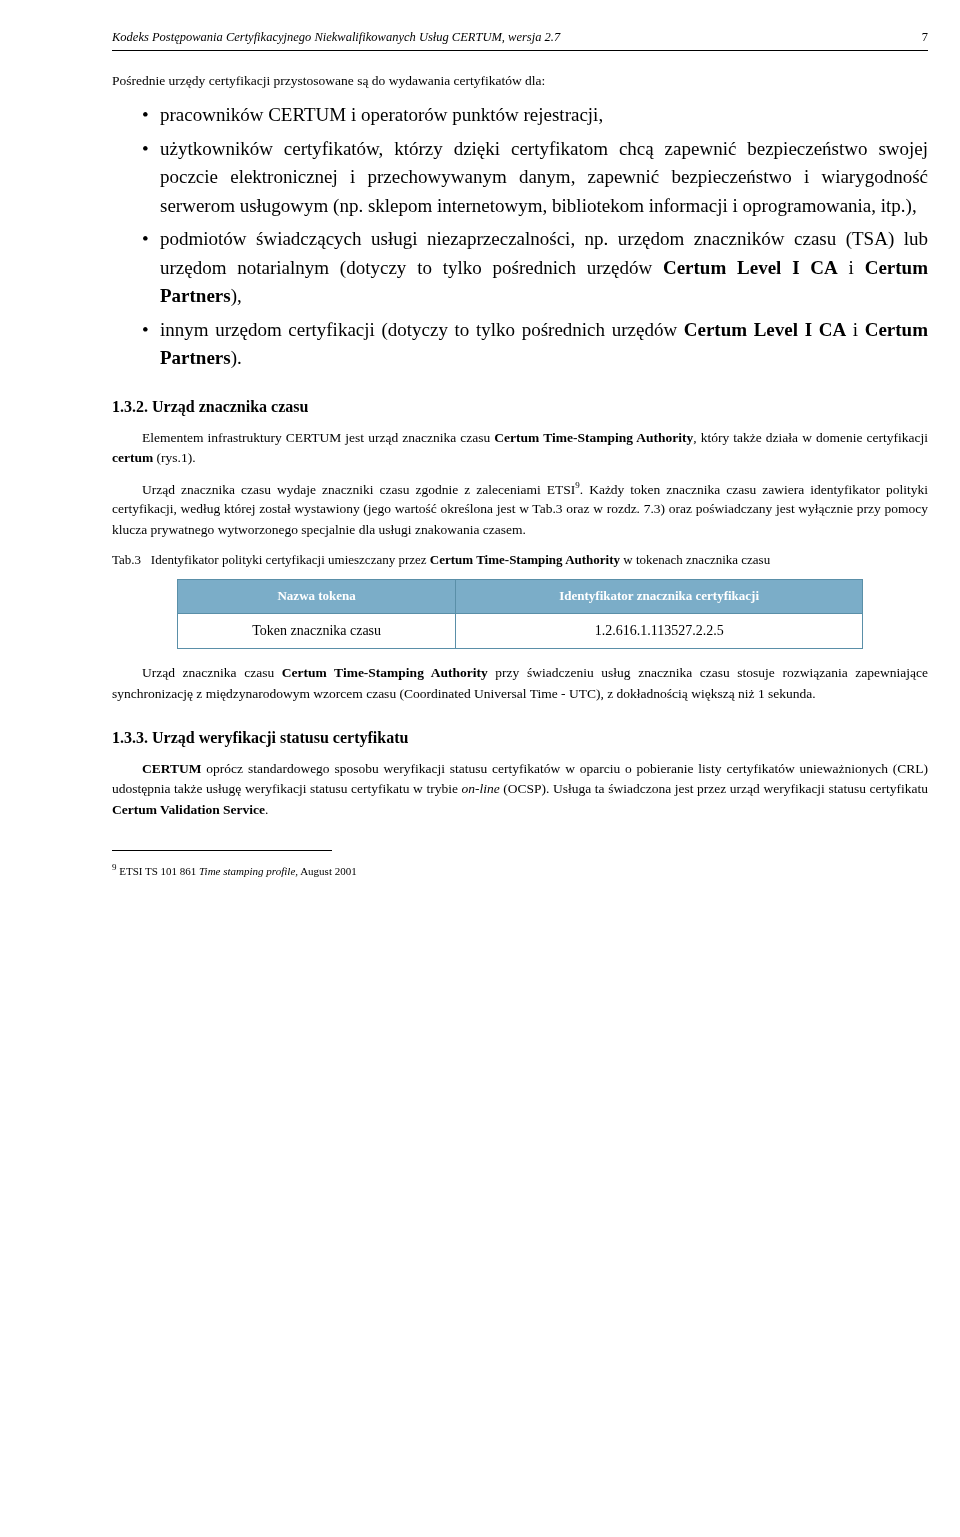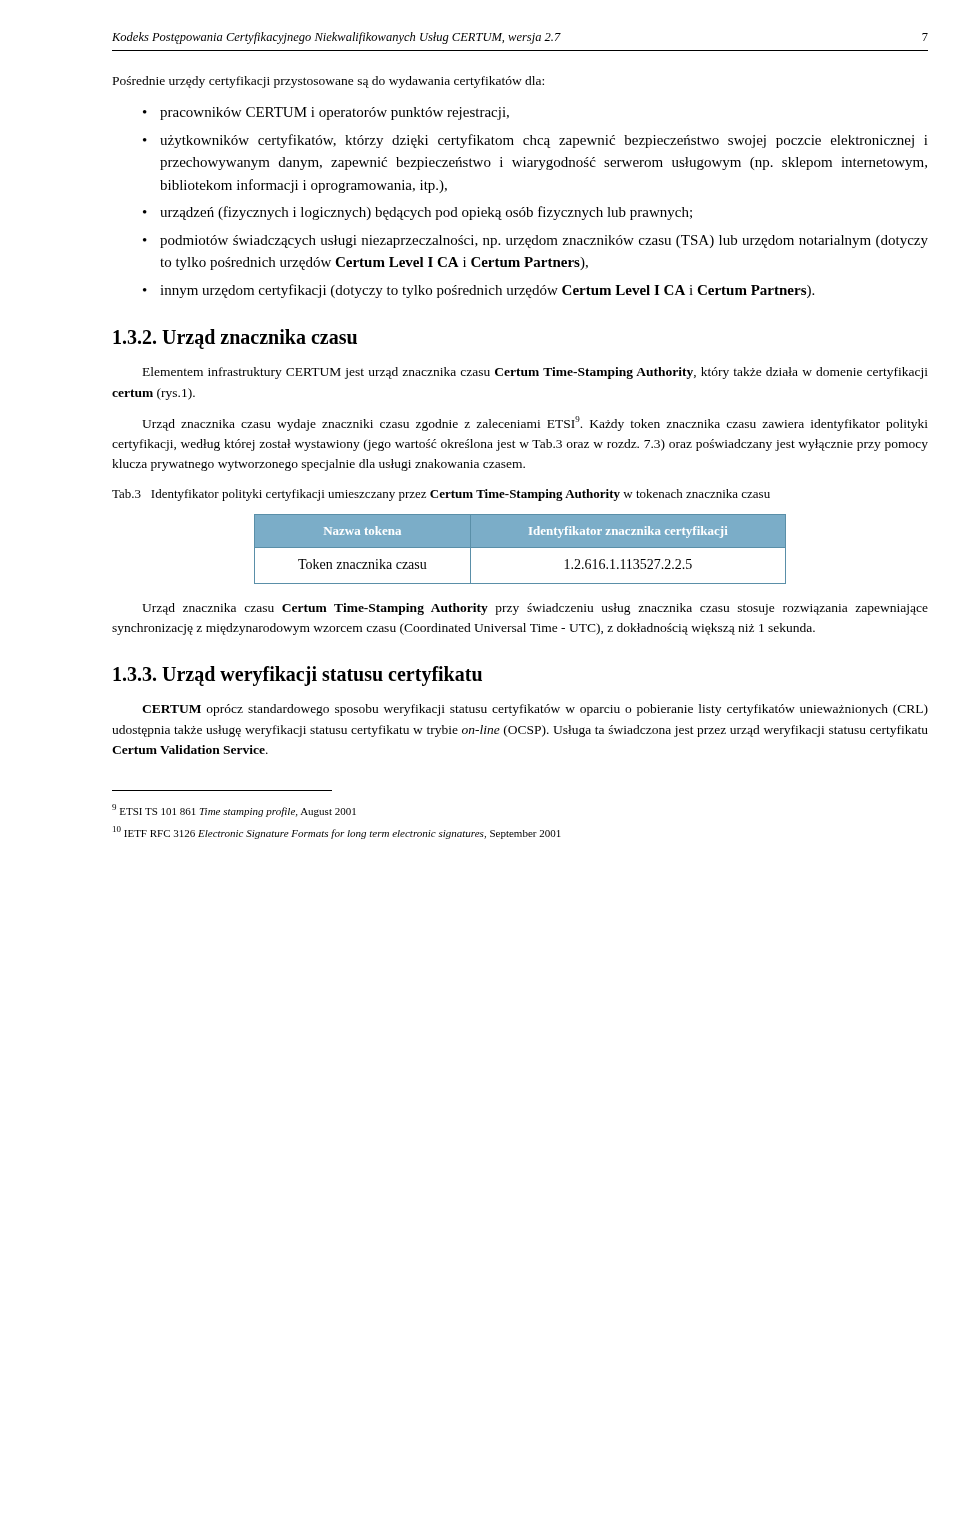--- a/index.html
+++ b/index.html
@@ -47,46 +47,46 @@
     .bullet-list {
       list-style: none;
       margin: 6px 0 6px 30px;
       padding: 0;
     }
     .bullet-list li {
       position: relative;
       padding-left: 18px;
       margin-bottom: 5px;
       text-align: justify;
-      font-size: 15px;
+      font-size: 19px;
       line-height: 1.5;
     }
     .bullet-list li::before {
       content: "•";
       position: absolute;
       left: 0;
       top: 0;
     }
     .section-heading {
-      font-size: 20px;
+      font-size: 16px;
       font-weight: bold;
       margin-top: 22px;
       margin-bottom: 10px;
       color: #000;
     }
     .tab-caption {
       font-size: 13px;
       margin-bottom: 8px;
       line-height: 1.5;
       text-align: justify;
       font-family: Liberation Serif, serif;
     }
     table.cert-table {
       border-collapse: collapse;
-      width: 532px;
+      width: 686px;
       margin: 10px auto 14px auto;
     }
     table.cert-table th {
       background: #7badc8;
       color: #fff;
       border: 1px solid #5a8fa8;
       padding: 7px 12px;
       font-size: 13px;
       font-weight: bold;
       text-align: center;
@@ -135,23 +135,20 @@
   </p>
 
   <ul class="bullet-list">
     <li>
       <span>pracowników CERTUM i operatorów punktów rejestracji,</span>
     </li>
     <li>
       <span>użytkowników certyfikatów, którzy dzięki certyfikatom chcą zapewnić bezpieczeństwo swojej poczcie elektronicznej i przechowywanym danym, zapewnić bezpieczeństwo i wiarygodność serwerom usługowym (np. sklepom internetowym, bibliotekom informacji i oprogramowania, itp.),</span>
     </li>
     <li>
-      <span>urządzeń (fizycznych i logicznych) będących pod opieką osób fizycznych lub prawnych;</span>
-    </li>
-    <li>
       <span>podmiotów świadczących usługi niezaprzeczalności, np. urzędom znaczników czasu (TSA) lub urzędom notarialnym (dotyczy to tylko pośrednich urzędów <strong>Certum Level I CA</strong> i <strong>Certum Partners</strong>),</span>
     </li>
     <li>
       <span>innym urzędom certyfikacji (dotyczy to tylko pośrednich urzędów <strong>Certum Level I CA</strong> i <strong>Certum Partners</strong>).</span>
     </li>
   </ul>
 
   <h2 class="section-heading">1.3.2. Urząd znacznika czasu</h2>
 
   <p class="body-text indent">
@@ -189,17 +186,14 @@
   <h2 class="section-heading">1.3.3. Urząd weryfikacji statusu certyfikatu</h2>
 
   <p class="body-text indent">
     <strong>CERTUM</strong> oprócz standardowego sposobu weryfikacji statusu certyfikatów w oparciu o pobieranie listy certyfikatów unieważnionych (CRL) udostępnia także usługę weryfikacji statusu certyfikatu w trybie <em>on-line</em> (OCSP). Usługa ta świadczona jest przez urząd weryfikacji statusu certyfikatu <strong>Certum Validation Service</strong>.
   </p>
 
   <div class="footer-line"></div>
   <p class="footnote">
     <sup>9</sup> ETSI TS 101 861 <em>Time stamping profile</em>, August 2001
   </p>
-  <p class="footnote">
-    <sup>10</sup> IETF RFC 3126 <em>Electronic Signature Formats for long term electronic signatures</em>, September 2001
-  </p>
 
 </div>
 
 </body></html>

